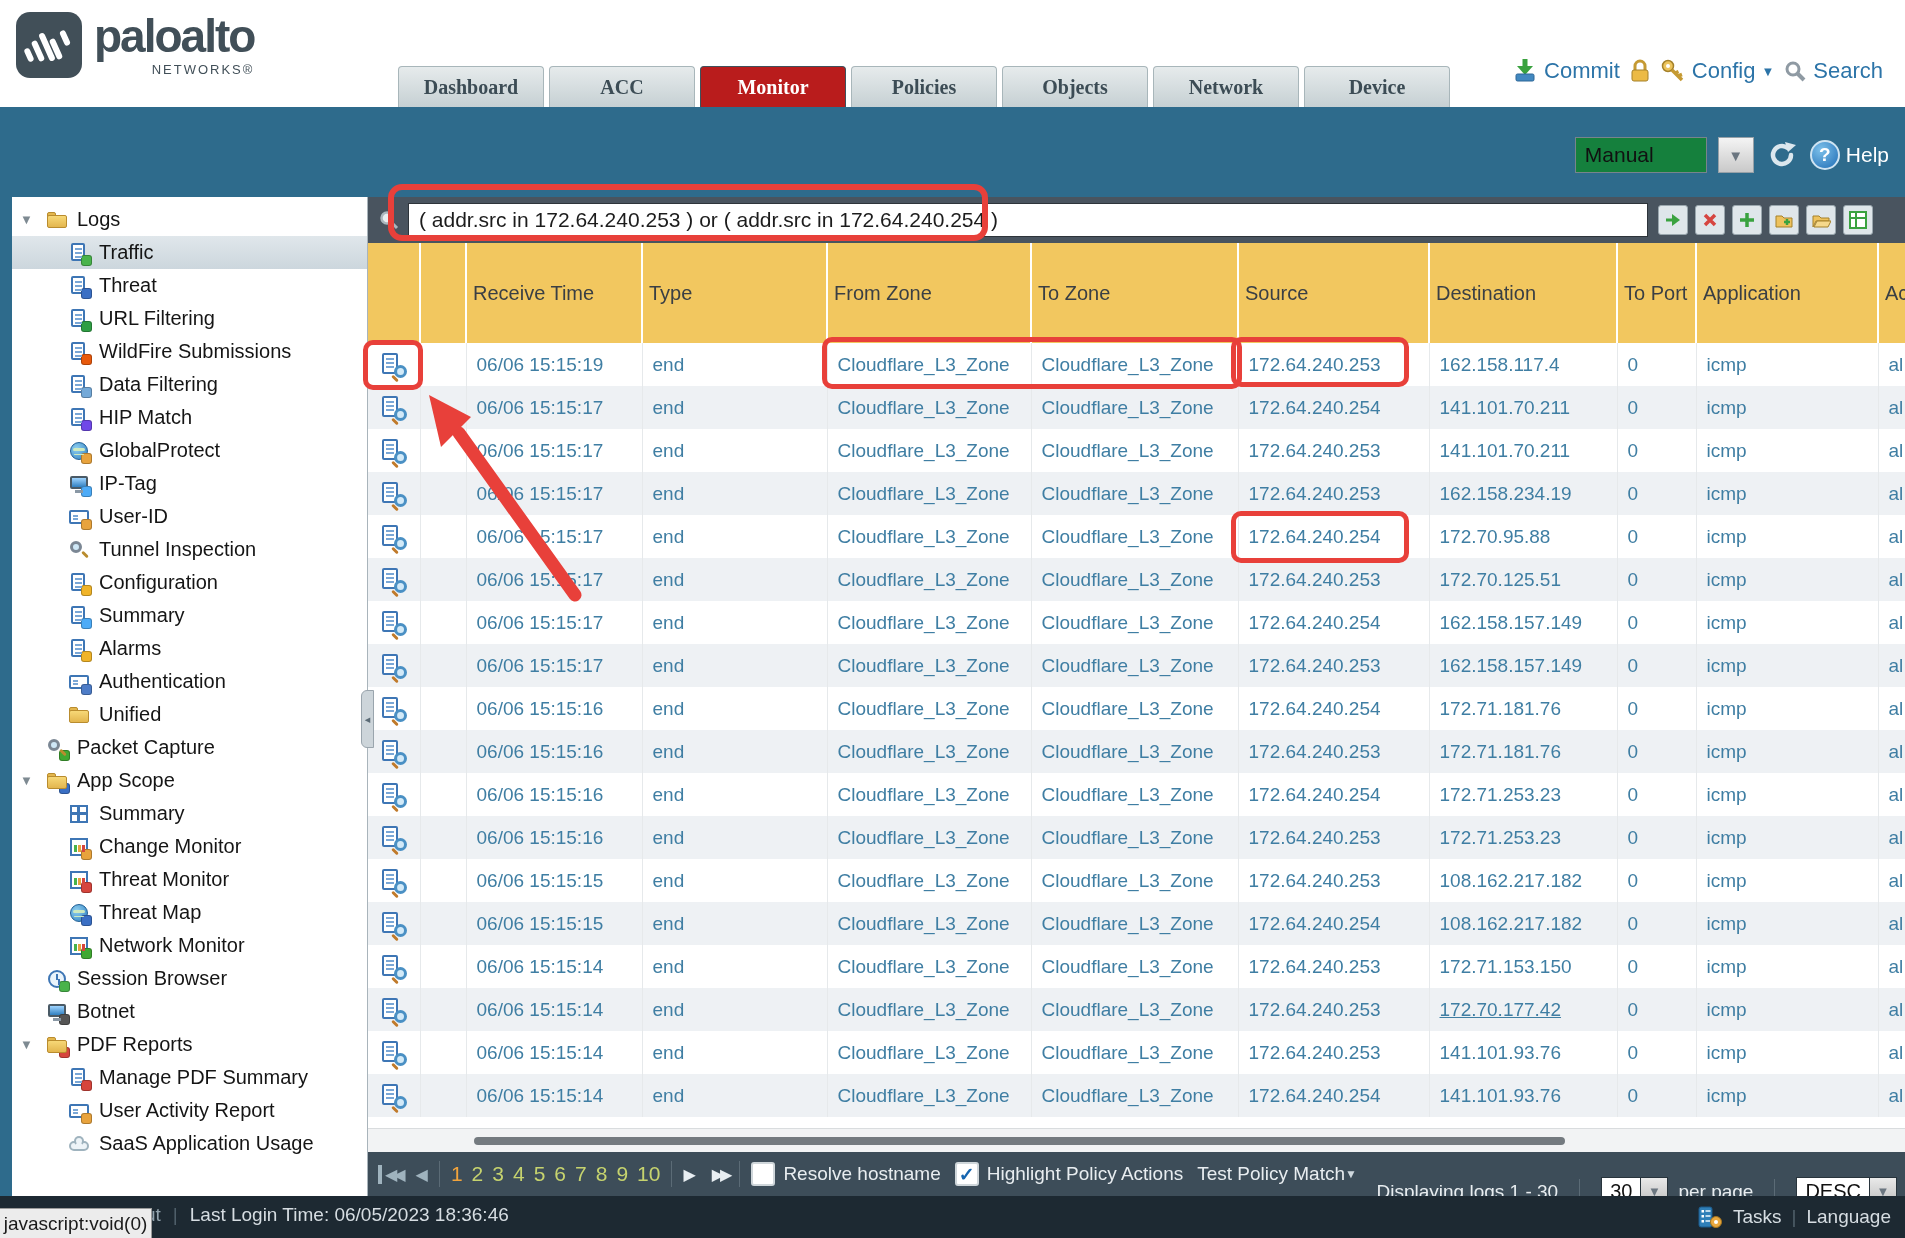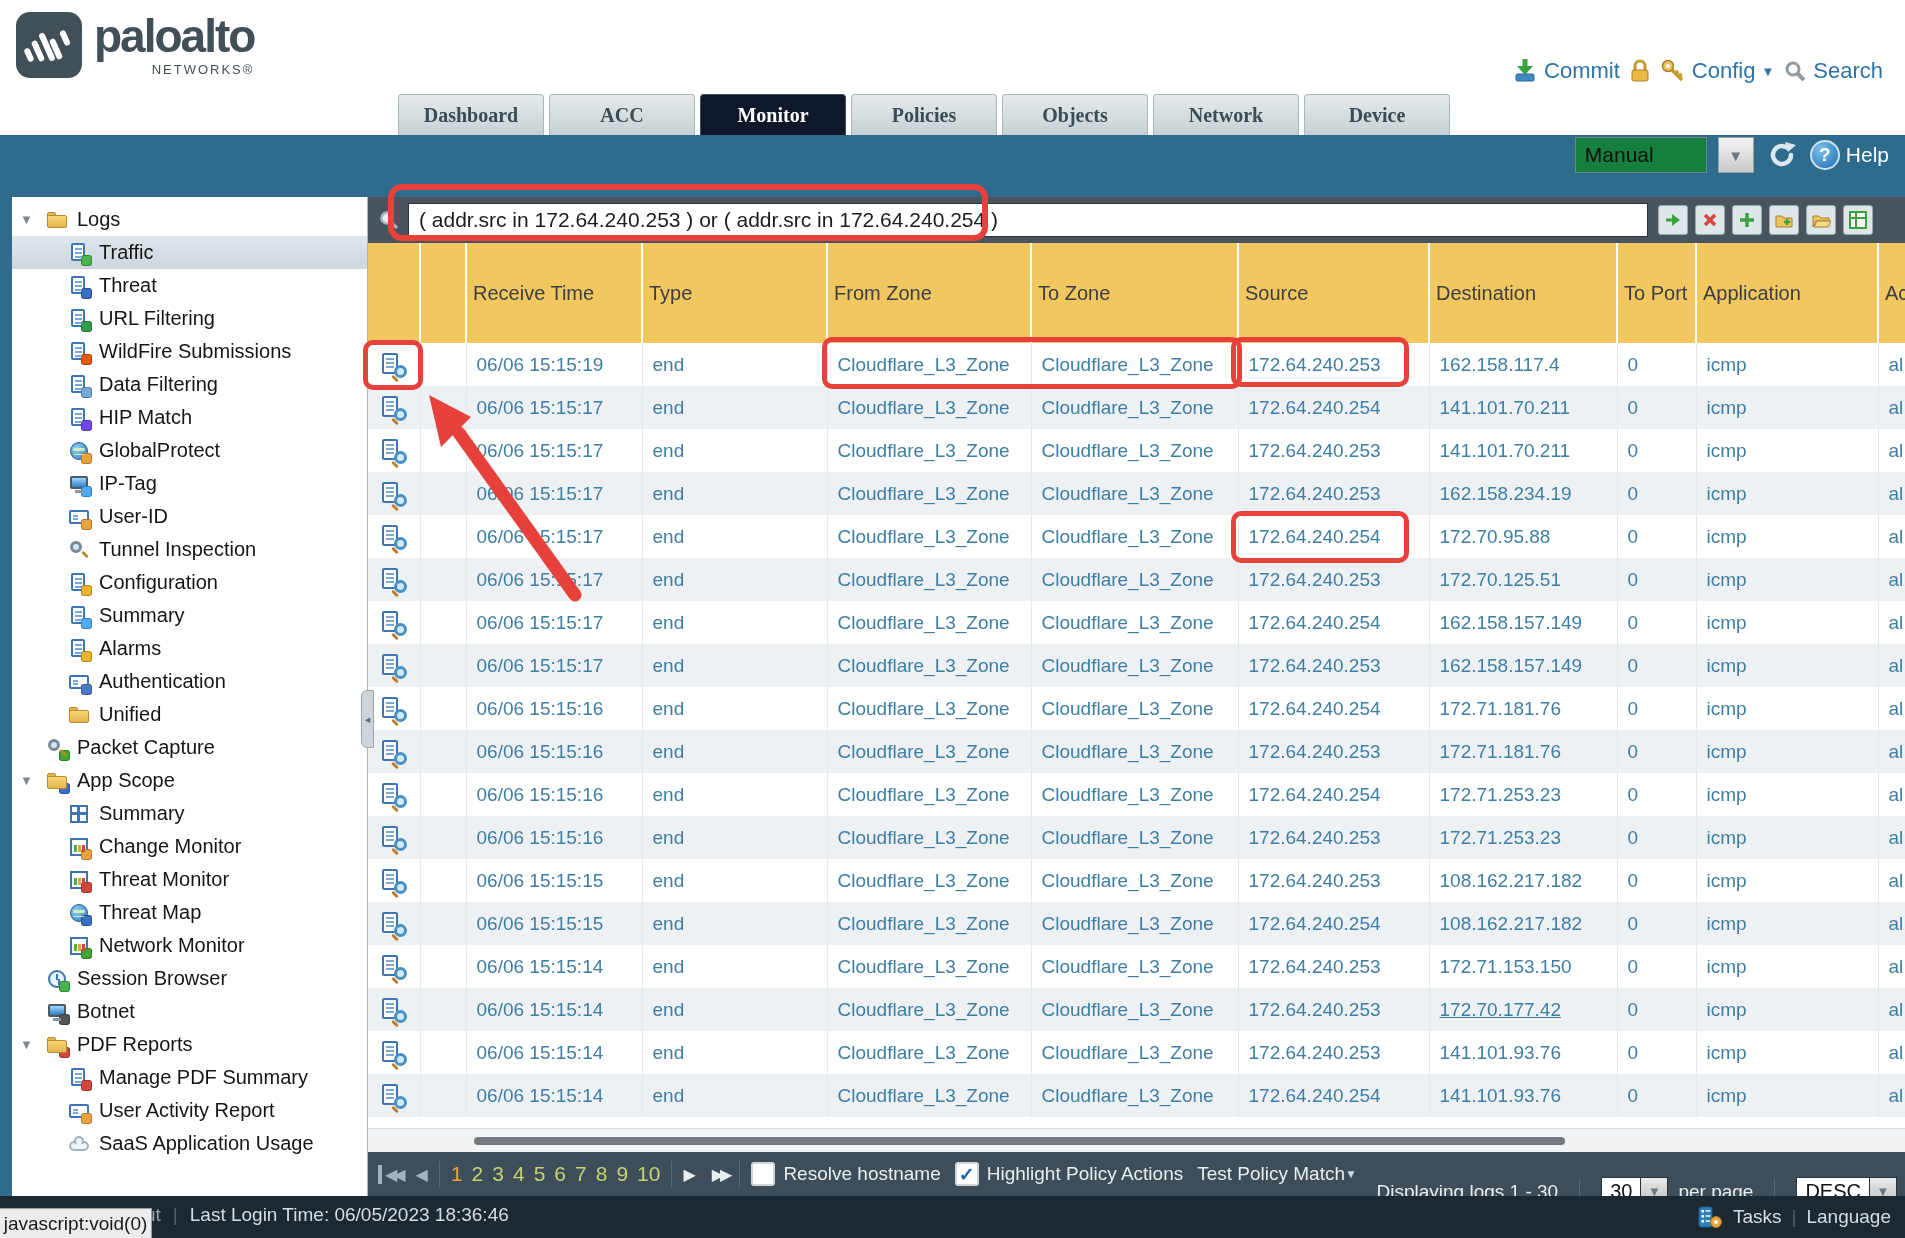--- a/index.html
+++ b/index.html
@@ -1,33 +1,33 @@
 <!DOCTYPE html>
 <html><head>
 <meta charset="utf-8">
 <style>
   html,body{margin:0;padding:0;background:#6b7b85;}
   .page{position:relative;width:1905px;height:1238px;background:#2e6b8c;overflow:hidden;
         font-family:"Liberation Sans",sans-serif;}
 
   
-  .topbar{position:absolute;left:0;top:0;width:1905px;height:135px;background:#ffffff;}
+  .topbar{position:absolute;left:0;top:0;width:1905px;height:107px;background:#ffffff;}
   .logo{position:absolute;left:16px;top:12px;display:flex;align-items:flex-start;}
   .logo-mark{position:relative;width:66px;height:66px;background:#414f58;border-radius:14px;overflow:hidden;}
   .lbar{position:absolute;width:6px;background:#fff;border-radius:3px;transform:rotate(-24deg);}
   .lb1{left:10px;top:36px;height:14px}.lb2{left:19px;top:28px;height:22px}
   .lb3{left:28px;top:20px;height:30px}.lb4{left:37px;top:26px;height:22px}.lb5{left:46px;top:18px;height:16px}
   .logo-text{margin-left:12px;color:#414f58;}
   .logo-primary{font-size:46px;font-weight:bold;letter-spacing:-2px;line-height:48px;}
   .logo-secondary{font-size:13px;letter-spacing:2px;text-align:right;margin-top:2px;}
   .tab-bar{position:absolute;left:398px;bottom:0;display:flex;gap:5px;font-family:Liberation Serif, serif;}
   .tab{width:146px;height:41px;line-height:41px;text-align:center;font-size:20px;font-weight:bold;color:#3c4c55;
        background:linear-gradient(#e6ebec,#c6d0d3);border:1px solid #a8b6ba;border-bottom:none;
        border-radius:4px 4px 0 0;box-sizing:border-box;cursor:pointer;}
-  .tab.active{background:#0f172a;color:#ffffff;border-color:#3f515c;}
+  .tab.active{background:#b91c1c;color:#ffffff;border-color:#3f515c;}
   .top-actions{position:absolute;right:22px;top:58px;display:flex;align-items:center;gap:9px;
                font-size:22px;color:#2c74a8;}
   .ta-item{display:flex;align-items:center;gap:6px;cursor:pointer;}
   .caret{font-size:13px;color:#2c74a8;}
 
   
   .refresh-bar{position:absolute;top:137px;right:16px;display:flex;align-items:center;gap:12px;}
   .manual-select{width:132px;height:36px;background:#15803d;border:1px solid #78848c;box-sizing:border-box;
                  font-size:21px;color:#111;display:flex;align-items:center;padding-left:9px;}
   .select-btn{width:36px;height:36px;margin-left:-1px;background:linear-gradient(#f4f4f4,#c9c9c9);

